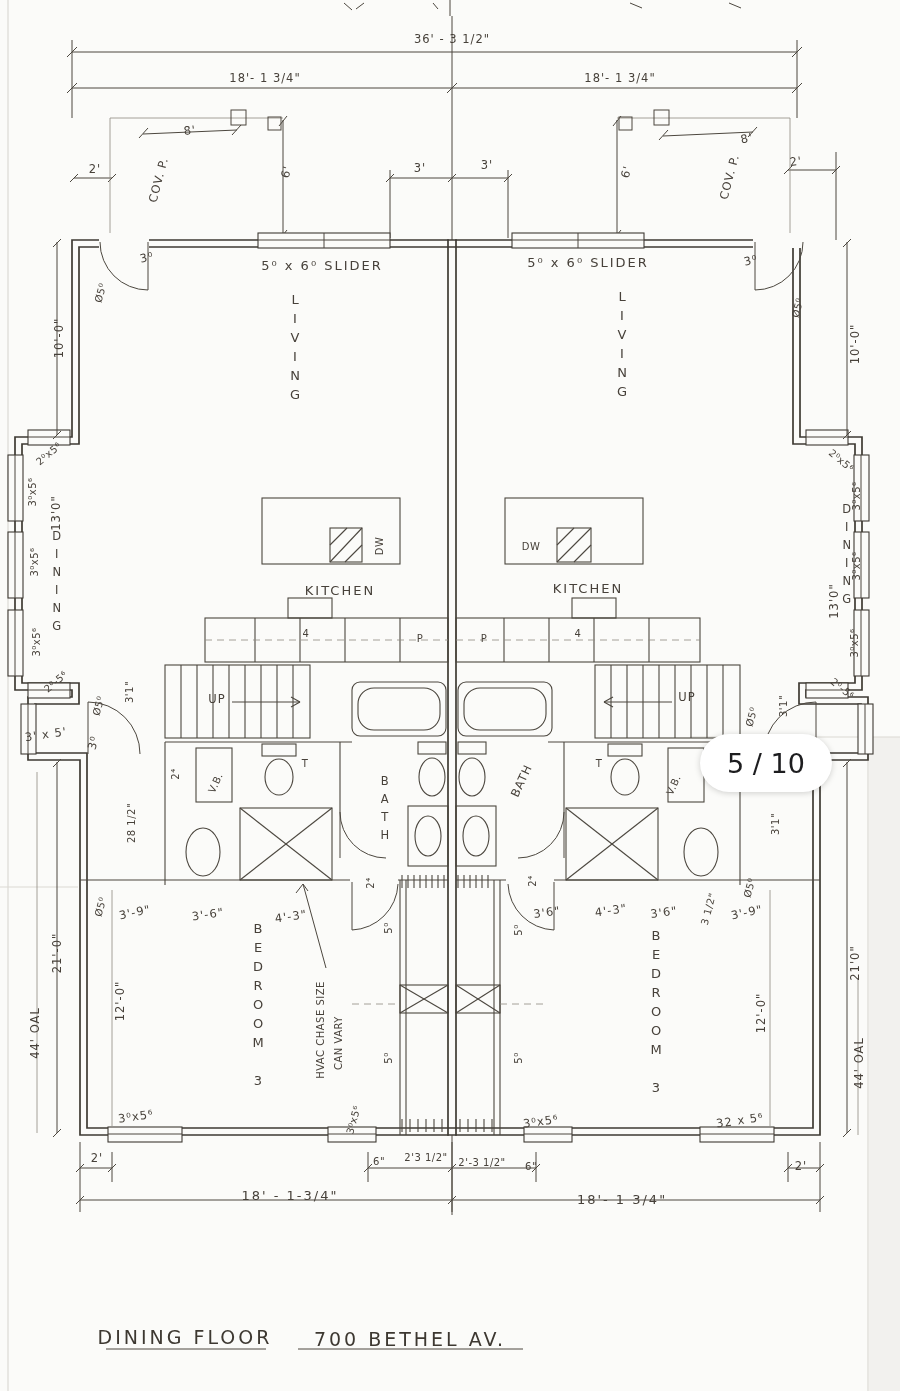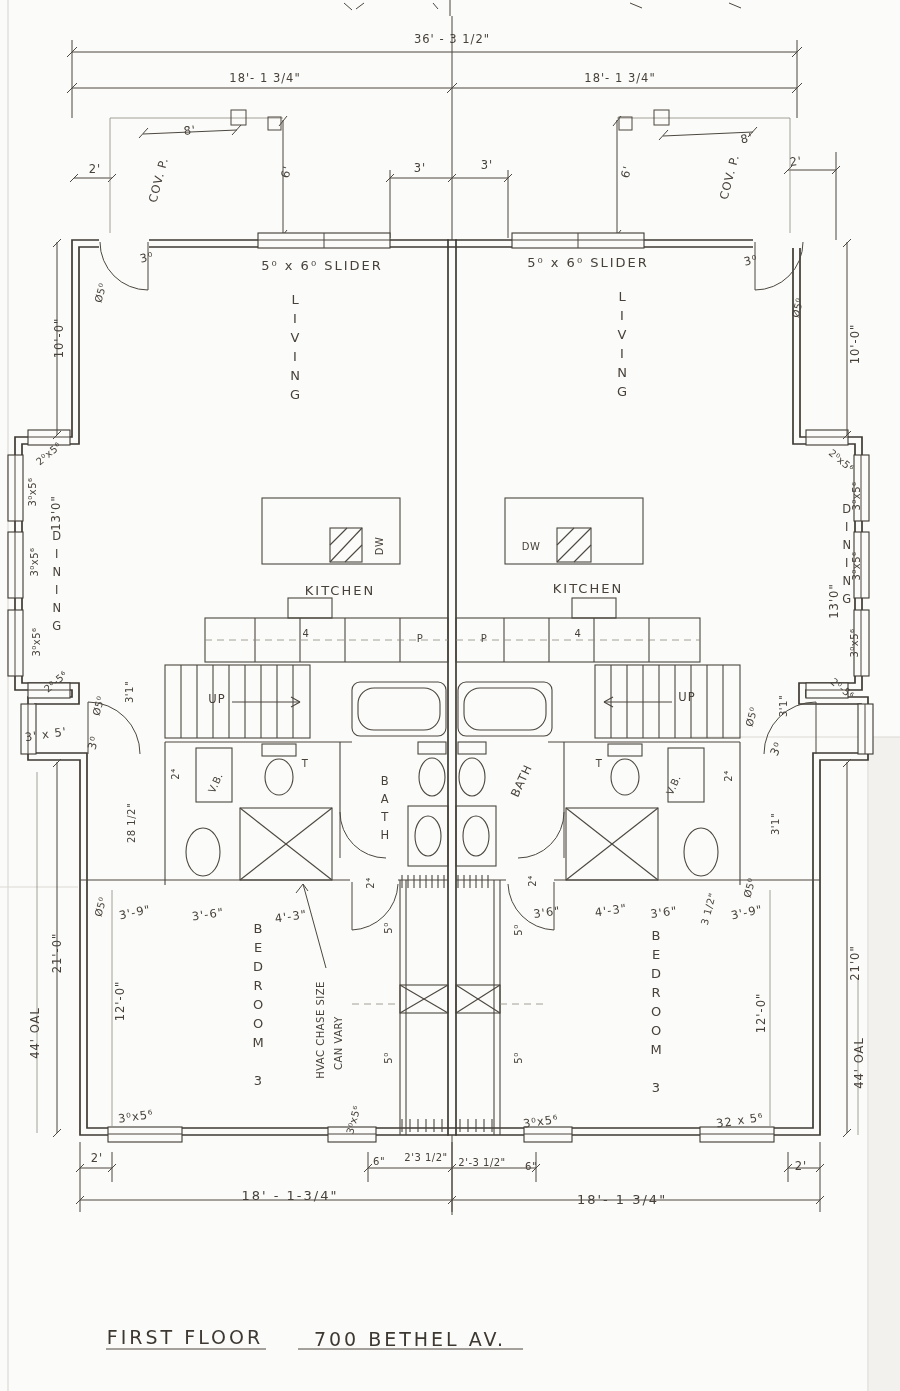--- a/index.html
+++ b/index.html
@@ -467,18 +467,21 @@
   <div class="l r8" style="left:541px;top:1122px">3⁰x5⁶</div>
   <div class="l r8" style="left:740px;top:1121px">32 x 5⁶</div>
   <div class="l" style="left:97px;top:1159px">2'</div>
   <div class="l" style="left:801px;top:1167px">2'</div>
   <div class="l s10" style="left:379px;top:1162px">6"</div>
   <div class="l s10" style="left:531px;top:1167px">6"</div>
   <div class="l s10" style="left:426px;top:1158px">2'3 1/2"</div>
   <div class="l s10" style="left:482px;top:1163px">2'-3 1/2"</div>
   <div class="l s13" style="left:290px;top:1195px">18' - 1-3/4"</div>
   <div class="l s13" style="left:622px;top:1199px">18'- 1 3/4"</div>
-  <div class="l s19" style="left:185px;top:1337px">FIRST FLOOR</div>
+  <div class="l s19" style="left:185px;top:1337px">DINING FLOOR</div>
   <div class="l s19" style="left:410px;top:1339px">700 BETHEL AV.</div>
 </div>
 
-
+<div class="badge">
+  <span>5 / 10</span>
 </div>
 
+</div>
+
 </body></html>

